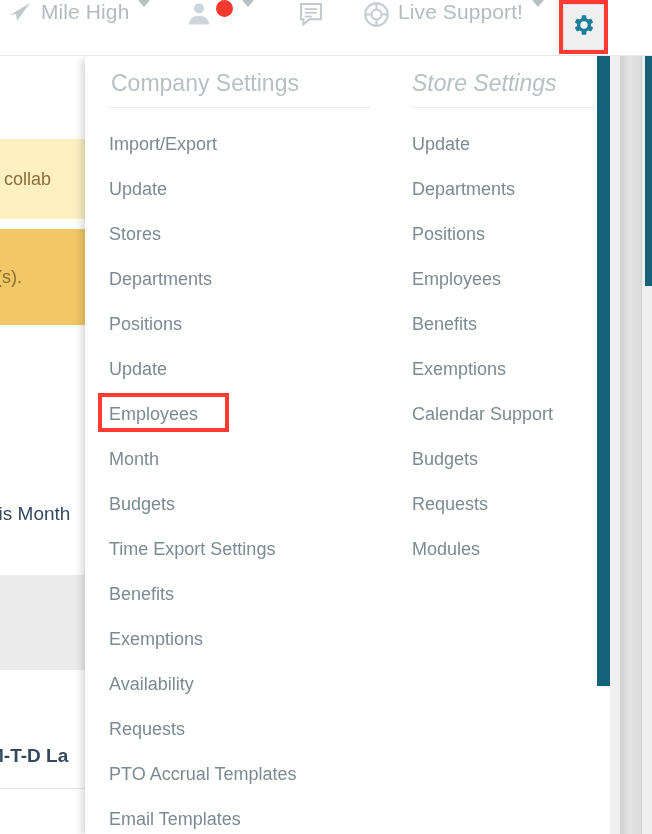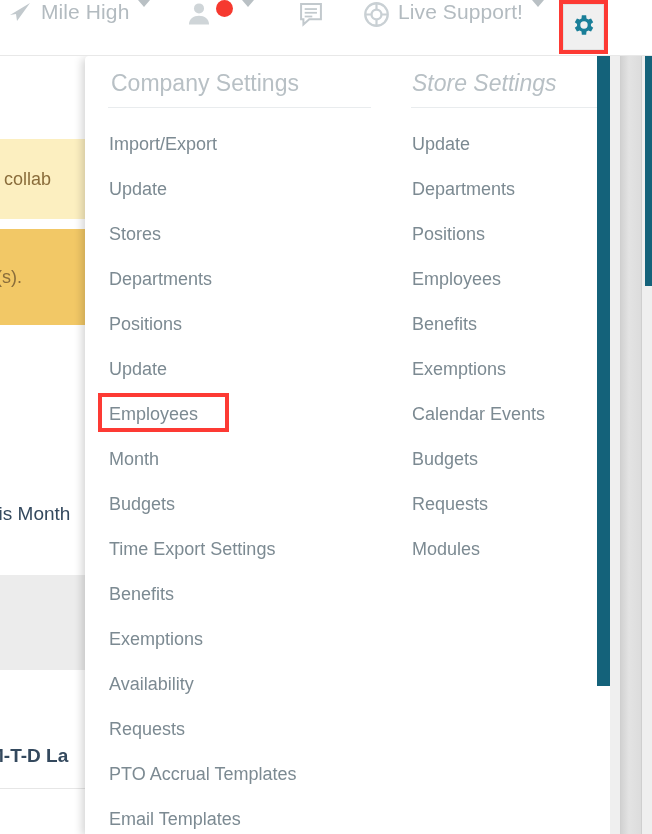--- a/index.html
+++ b/index.html
@@ -362,21 +362,21 @@
       <div class="dd-col dd-col-right">
         <div class="dd-head dd-head-right">Store Settings</div>
         <div class="dd-rule dd-rule-right"></div>
 
         <div class="dd-item">Update</div>
         <div class="dd-item">Departments</div>
         <div class="dd-item">Positions</div>
         <div class="dd-item">Employees</div>
         <div class="dd-item">Benefits</div>
         <div class="dd-item">Exemptions</div>
-        <div class="dd-item">Calendar Events</div>
+        <div class="dd-item">Calendar Support</div>
         <div class="dd-item">Budgets</div>
         <div class="dd-item">Requests</div>
         <div class="dd-item">Modules</div>
       </div>
     </div>
   </div>
 
   <div class="hl-employees"></div>
 
   <div class="teal-rail"></div>

